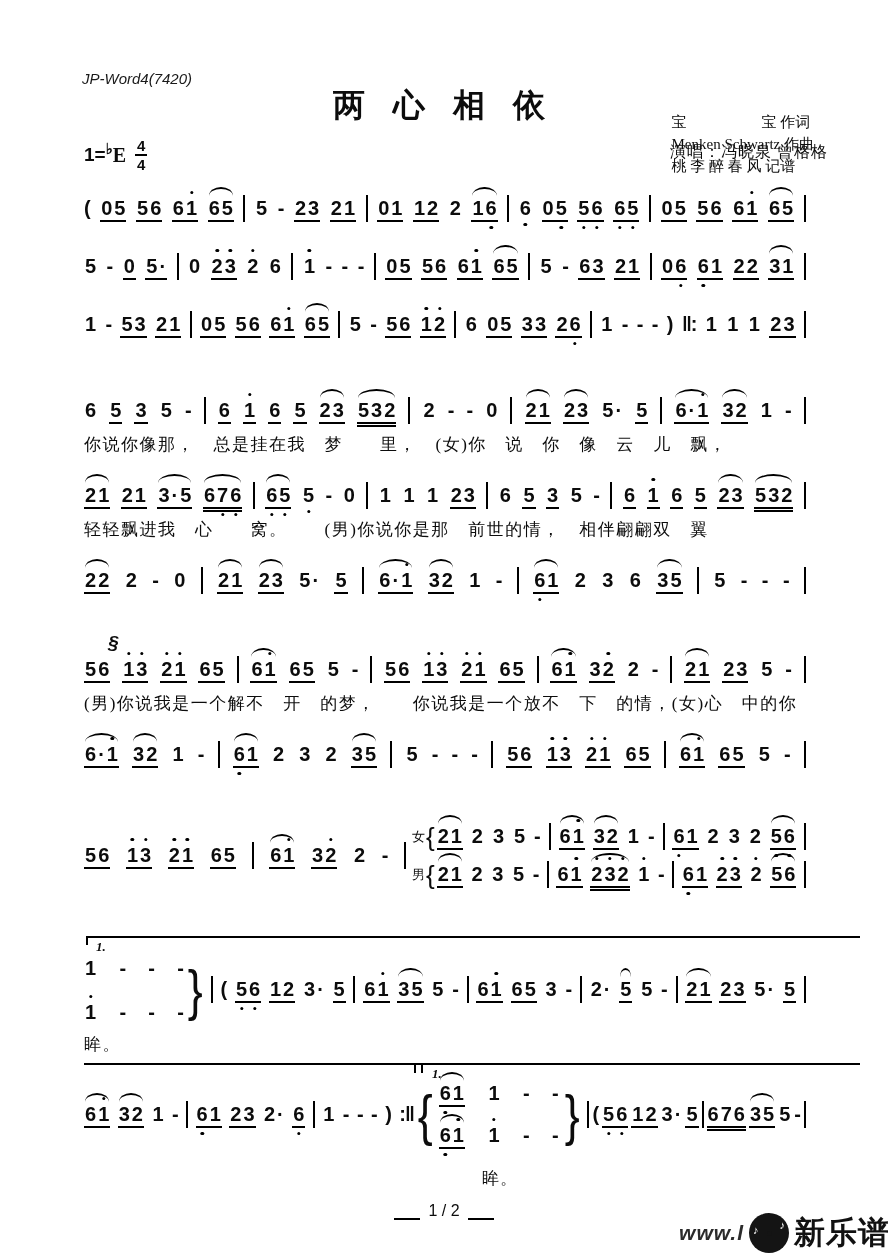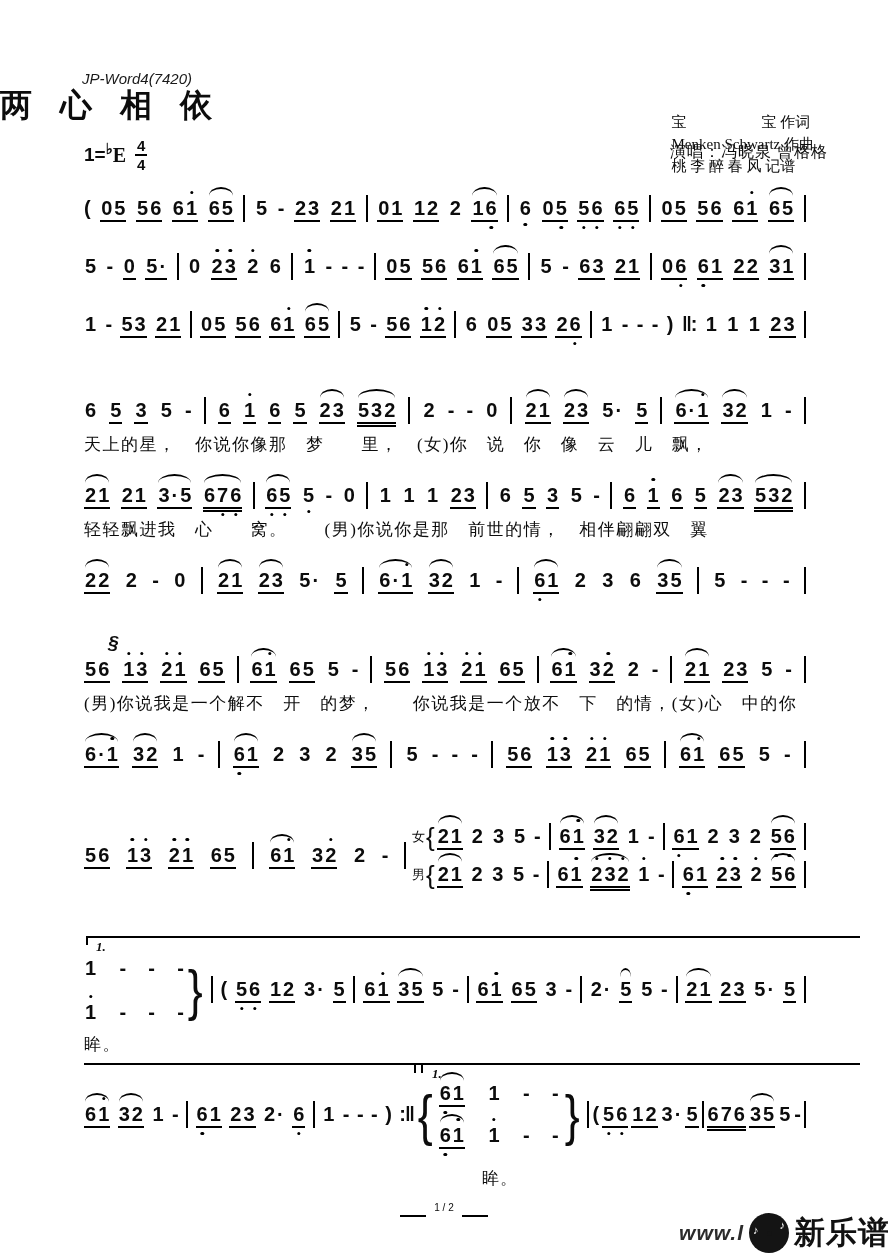--- a/index.html
+++ b/index.html
@@ -2,21 +2,21 @@
 <html><head>
 <meta charset="utf-8">
 <style>
   html,body{margin:0;padding:0;}
   body{width:888px;height:1256px;background:#ffffff;position:relative;overflow:hidden;
        font-family:"Liberation Sans",sans-serif;color:#0c0c0c;}
   .abs{position:absolute;}
 
   
   .doc-label{left:82px;top:70px;font-style:italic;font-size:15px;color:#1a1a1a;}
-  .title{left:0;right:0;top:84px;font-family:"Liberation Serif",serif;
+  .title{left:0;right:0;top:84px;text-align:center;font-family:"Liberation Serif",serif;
          font-weight:bold;font-size:32px;letter-spacing:10px;}
   .performer{left:0;right:60px;top:142px;text-align:right;font-family:"Liberation Serif",serif;
              font-size:16px;letter-spacing:1px;}
   .credits{right:74px;top:104px;font-family:"Liberation Serif",serif;font-size:15px;
            line-height:1.45;text-align:left;margin-top:8px;}
   .keysig{left:84px;top:138px;font-weight:bold;font-size:19px;display:flex;align-items:center;}
   .keysig .flat{font-size:15px;position:relative;top:-6px;font-family:"Liberation Serif",serif;}
   .keysig .tonic{font-family:"Liberation Serif",serif;font-size:20px;}
   .meter{display:inline-flex;flex-direction:column;align-items:center;margin-left:9px;
          font-size:15px;line-height:1.0;font-weight:bold;}
@@ -72,22 +72,22 @@
 
   
   .l11row{display:flex;align-items:center;}
   .l11main{width:330px;display:flex;justify-content:space-between;align-items:flex-start;}
   .l11stack{width:120px;display:flex;flex-direction:column;gap:16px;margin:0 2px;}
   .l11tail{flex:1;display:flex;justify-content:space-between;align-items:flex-start;margin-left:4px;}
   .l11lyric{position:absolute;left:398px;top:104px;font-family:"Liberation Serif",serif;
             font-size:17px;letter-spacing:1px;}
 
   
-  .pagefoot{left:0;right:0;top:1202px;display:flex;justify-content:center;align-items:flex-start;gap:8px;
-            font-size:10px;}
+  .pagefoot{left:0;right:0;top:1202px;display:flex;justify-content:center;align-items:flex-end;gap:8px;
+            font-size:16px;}
   .pgdash{width:26px;height:13px;border-bottom:2px solid #000;}
   .watermark{right:-2px;bottom:2px;display:flex;align-items:center;gap:5px;}
   .wm-url{font-style:italic;font-weight:bold;font-size:21px;letter-spacing:1px;color:#2b2b2b;margin-left:48px;}
   .wm-brand{font-weight:bold;font-size:31px;letter-spacing:1px;color:#111;}
   .vinyl{width:40px;height:40px;background:#141414;border-radius:50%;position:relative;
          display:inline-block;flex:none;}
   .vn{position:absolute;color:#fff;font-size:11px;font-style:normal;}
   .vn1{left:4px;top:11px;} .vn2{right:4px;top:6px;}
   .vcore{position:absolute;width:15px;height:15px;border-radius:50%;top:50%;left:50%;
          transform:translate(-50%,-50%);}
@@ -609,21 +609,21 @@
         </span>
       </span>
       <span class="tok">
         <span class="ti">
           <span class="nc">1</span>
         </span>
       </span>
       <span class="tok dash">-</span>
       <span class="tok bar"></span>
     </div>
-  <div class="lyric">天上的星，　你说你像那　梦　　里，　(女)你　说　你　像　云　儿　飘，</div>
+  <div class="lyric">你说你像那，　总是挂在我　梦　　里，　(女)你　说　你　像　云　儿　飘，</div>
 </div>
 
 <div class="sys" style="top:483px">
   <div class="tokenrow">
       <span class="tok">
         <i class="tie"></i>
         <span class="ti u1">
           <span class="nc">2</span>
           <span class="nc">1</span>
         </span>

